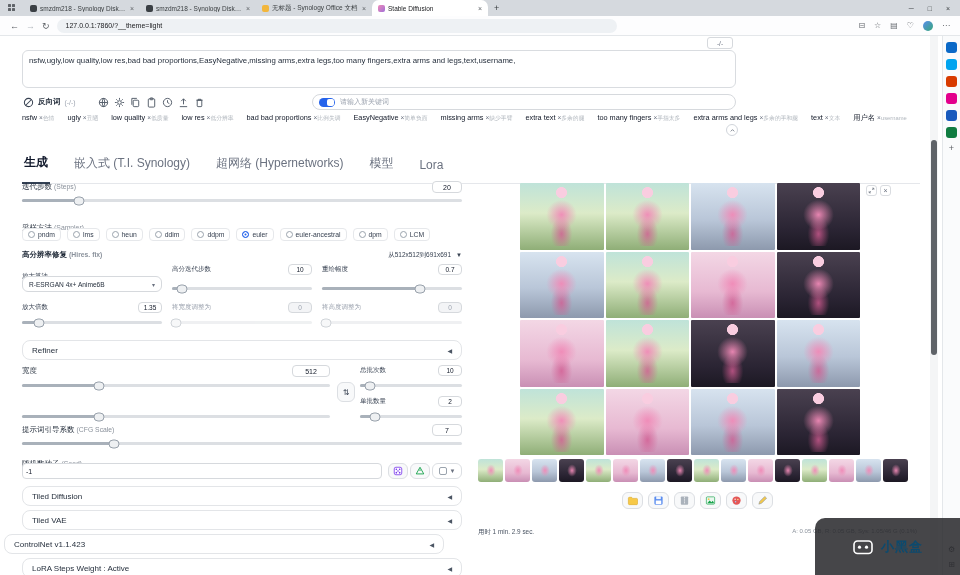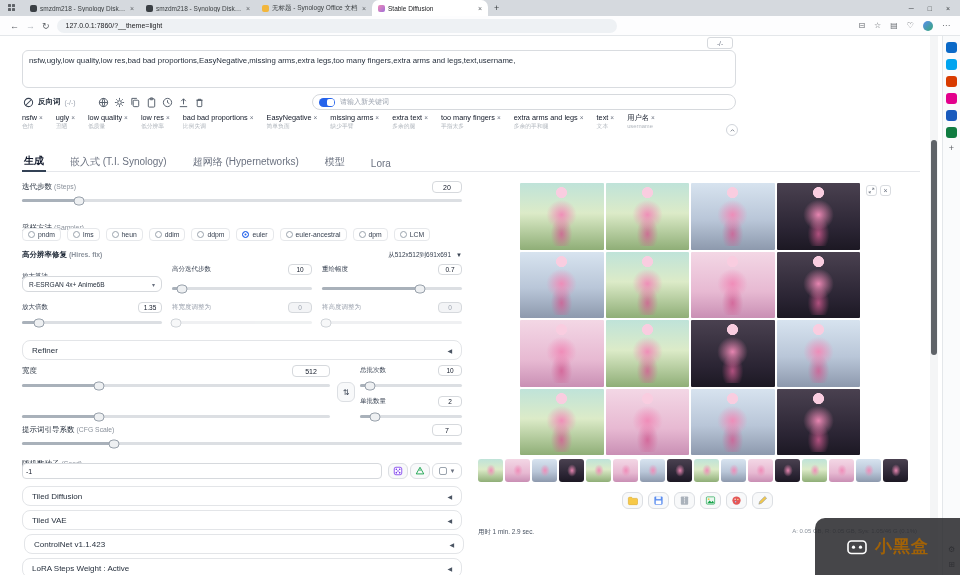--- a/index.html
+++ b/index.html
@@ -56,30 +56,30 @@
 
   
   .neg-textarea{border:1px solid #d9dce0;border-radius:6px;padding:4px 6px;font-size:7.8px;color:#1f2937;line-height:1.5;font-family:inherit;resize:none;width:100%;height:100%;background:#fff}
   .token-box{border:1px solid #d6d9dd;border-radius:3px;background:#fff;font-size:6.5px;color:#6b7280;display:flex;align-items:center;justify-content:center}
   .tool-ic{display:inline-flex;align-items:center;justify-content:center;width:12px;height:12px}
   .kw-box{border:1px solid #d6d9dd;border-radius:8px;background:#fff;display:flex;align-items:center;gap:5px;padding:0 6px}
   .toggle{width:16px;height:9px;border-radius:5px;background:#2563eb;position:relative;flex:none}
   .toggle b{position:absolute;right:1px;top:1px;width:7px;height:7px;border-radius:2px;background:#fff}
   .kw-ph{font-size:7px;color:#9ca3af}
   .chips{display:flex;gap:13px;align-items:flex-start}
-  .chip{display:flex;flex-direction:column;line-height:1.15}
+  .chip{display:flex;flex-direction:row;line-height:1.15}
   .chip-top{display:flex;gap:2px;align-items:baseline}
   .chip-top .cl{font-size:7.3px;color:#111827;white-space:nowrap}
   .chip-top .cx{font-size:6.5px;color:#6b7280}
   .chip-sub{font-size:5.8px;color:#b0b6bd;margin-top:1px;white-space:nowrap}
   .collapse-btn{width:12px;height:12px;border:1px solid #d1d5db;border-radius:50%;display:flex;align-items:center;justify-content:center;background:#fff}
 
   
   .ttabs{display:flex;gap:22px;align-items:flex-end;border-bottom:1px solid #e5e7eb}
-  .ttab{font-size:10px;color:#6b7280;padding:4px 2px 2px}
+  .ttab{font-size:12px;color:#6b7280;padding:4px 2px 11px}
   .ttab.active{color:#0f172a;font-weight:bold;border-bottom:2px solid #334155;margin-bottom:-1px}
 
   
   .ggrid{display:grid;grid-template-columns:repeat(4,1fr);grid-template-rows:repeat(4,1fr);gap:2px}
   .gcell{position:relative;overflow:hidden;border-radius:1px}
   .gcell::after{content:"";position:absolute;left:22%;top:5%;width:56%;height:90%;
     background:
       radial-gradient(circle at 50% 11%, #f9cde0 0 9%, rgba(0,0,0,0) 10%),
       radial-gradient(ellipse 44% 34% at 50% 48%, rgba(240,138,183,.95), rgba(240,138,183,0) 74%),
       radial-gradient(ellipse 32% 40% at 50% 80%, rgba(210,92,146,.8), rgba(210,92,146,0) 72%);}
@@ -92,21 +92,21 @@
   .thumb::after{content:"";position:absolute;left:22%;top:5%;width:56%;height:90%;
     background:radial-gradient(ellipse 46% 40% at 50% 50%, rgba(240,138,183,.95), rgba(240,138,183,0) 74%)}
   .gal-btn{width:21px;height:17px;font-size:8px}
   .mini-box{width:11px;height:11px;border:1px solid #d9dce0;border-radius:3px;background:#fff;display:flex;align-items:center;justify-content:center;font-size:7px;color:#6b7280}
   .status{font-size:6.4px;color:#4b5563}
   .status.dim{color:#8a919b}
 
   .checkbox{width:8px;height:8px;border:1px solid #9aa3ad;border-radius:2px;background:#fff}
 
   .watermark{position:absolute;right:0;bottom:0;width:145px;height:57px;background:rgba(40,40,43,.86);border-top-left-radius:10px;display:flex;align-items:center;justify-content:center;gap:7px;z-index:60}
-  .wm-text{color:#a16207;font-size:17px;font-weight:bold;letter-spacing:1px}
+  .wm-text{color:#0c4a6e;font-size:13px;font-weight:bold;letter-spacing:1px}
 </style>
 </head>
 <body>
 
 <div id="page">
 
   <div class="tabbar">
     <div class="win-grid">
         <b></b>
         <b></b>
@@ -510,21 +510,21 @@
   </div>
 
   <div class="abs accordion" style="left:22px;top:510px;width:440px">
     <span>Tiled VAE</span>
       <span class="acc-arrow">◀</span>
   </div>
   <div class="abs accordion" style="left:22px;top:486px;width:440px">
     <span>Tiled Diffusion</span>
       <span class="acc-arrow">◀</span>
   </div>
-  <div class="abs accordion" style="left:24px;top:534px;width:440px">
+  <div class="abs accordion" style="left:4px;top:534px;width:440px">
     <span>ControlNet v1.1.423</span>
       <span class="acc-arrow">◀</span>
   </div>
   <div class="abs accordion" style="left:22px;top:558px;width:440px">
     <span>LoRA Steps Weight : Active</span>
       <span class="acc-arrow">◀</span>
   </div>
 
   <div class="abs ggrid" style="left:520px;top:183px;width:340px;height:272px">
     <div class="gcell s1"></div>

